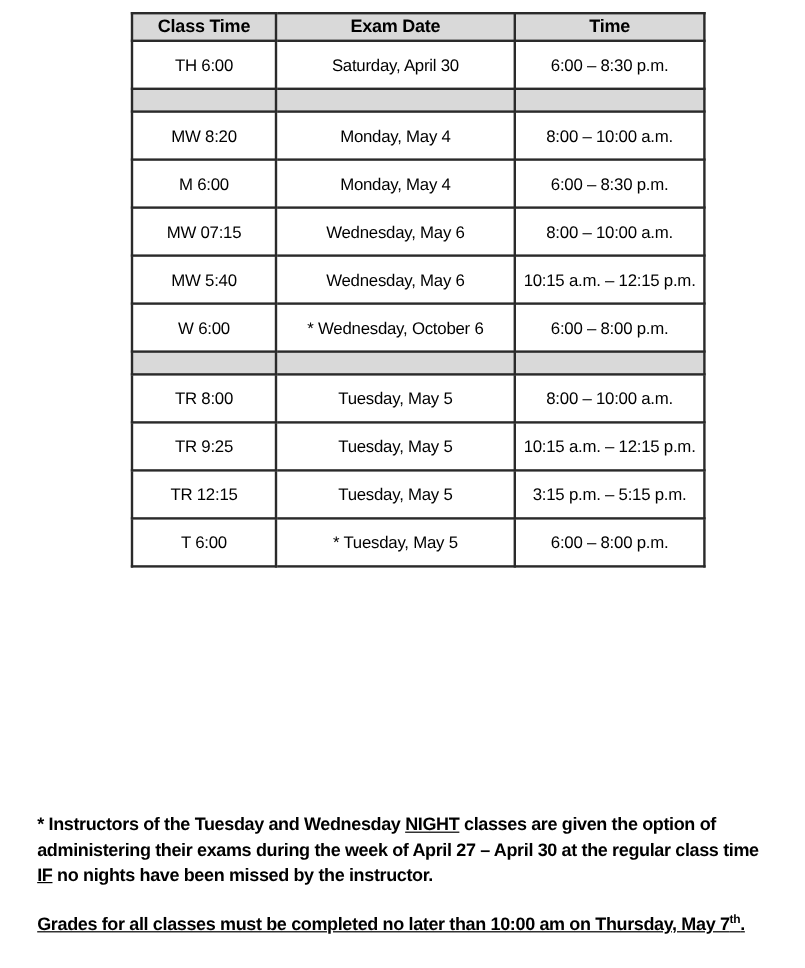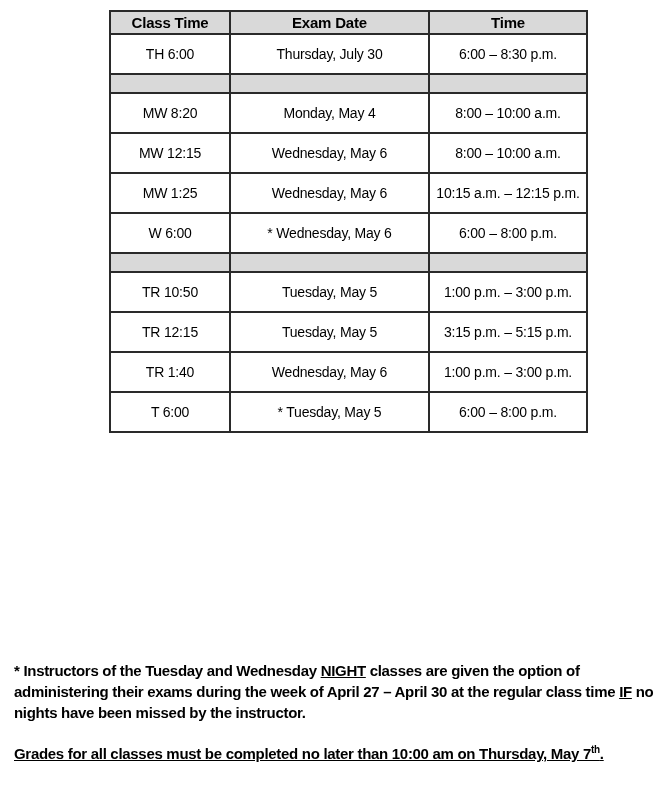--- a/index.html
+++ b/index.html
@@ -31,21 +31,21 @@
   table.schedule tr.data td { height: 38px; }
   table.schedule tr.sep td { background: #d9d9d9; height: 17px; }
   col.c1 { width: 120px; }
   col.c2 { width: 199px; }
   col.c3 { width: 158px; }
   .notes {
     position: absolute; left: 14px; top: 660px; width: 650px;
     font-weight: bold; font-size: 15px; line-height: 21px;
     letter-spacing: -0.3px;
   }
-  .notes p { margin: 0; }
+  .notes p { margin: 17px; }
   .notes p + p { margin-top: 20px; text-decoration: underline; }
   .u { text-decoration: underline; }
   sup { font-size: 10px; line-height: 0; }
 </style>
 </head>
 <body>
 
 <table class="schedule">
   <colgroup>
       <col class="c1">
@@ -55,67 +55,72 @@
   <thead>
     <tr>
       <th>Class Time</th>
       <th>Exam Date</th>
       <th>Time</th>
     </tr>
   </thead>
   <tbody id="tbody">
       <tr class="data">
         <td>TH 6:00</td>
-        <td>Thursday, July 30</td>
+        <td>Saturday, April 30</td>
         <td>6:00 – 8:30 p.m.</td>
       </tr>
       <tr class="sep">
         <td></td>
         <td></td>
         <td></td>
       </tr>
       <tr class="data">
         <td>MW 8:20</td>
         <td>Monday, May 4</td>
         <td>8:00 – 10:00 a.m.</td>
       </tr>
       <tr class="data">
-        <td>MW 12:15</td>
+        <td>M 6:00</td>
+        <td>Monday, May 4</td>
+        <td>6:00 – 8:30 p.m.</td>
+      </tr>
+      <tr class="data">
+        <td>MW 07:15</td>
         <td>Wednesday, May 6</td>
         <td>8:00 – 10:00 a.m.</td>
       </tr>
       <tr class="data">
-        <td>MW 1:25</td>
+        <td>MW 5:40</td>
         <td>Wednesday, May 6</td>
         <td>10:15 a.m. – 12:15 p.m.</td>
       </tr>
       <tr class="data">
         <td>W 6:00</td>
-        <td>* Wednesday, May 6</td>
+        <td>* Wednesday, October 6</td>
         <td>6:00 – 8:00 p.m.</td>
       </tr>
       <tr class="sep">
         <td></td>
         <td></td>
         <td></td>
       </tr>
       <tr class="data">
-        <td>TR 10:50</td>
+        <td>TR 8:00</td>
         <td>Tuesday, May 5</td>
-        <td>1:00 p.m. – 3:00 p.m.</td>
+        <td>8:00 – 10:00 a.m.</td>
+      </tr>
+      <tr class="data">
+        <td>TR 9:25</td>
+        <td>Tuesday, May 5</td>
+        <td>10:15 a.m. – 12:15 p.m.</td>
       </tr>
       <tr class="data">
         <td>TR 12:15</td>
         <td>Tuesday, May 5</td>
         <td>3:15 p.m. – 5:15 p.m.</td>
-      </tr>
-      <tr class="data">
-        <td>TR 1:40</td>
-        <td>Wednesday, May 6</td>
-        <td>1:00 p.m. – 3:00 p.m.</td>
       </tr>
       <tr class="data">
         <td>T 6:00</td>
         <td>* Tuesday, May 5</td>
         <td>6:00 – 8:00 p.m.</td>
       </tr>
     </tbody>
 </table>
 
 <div class="notes">

